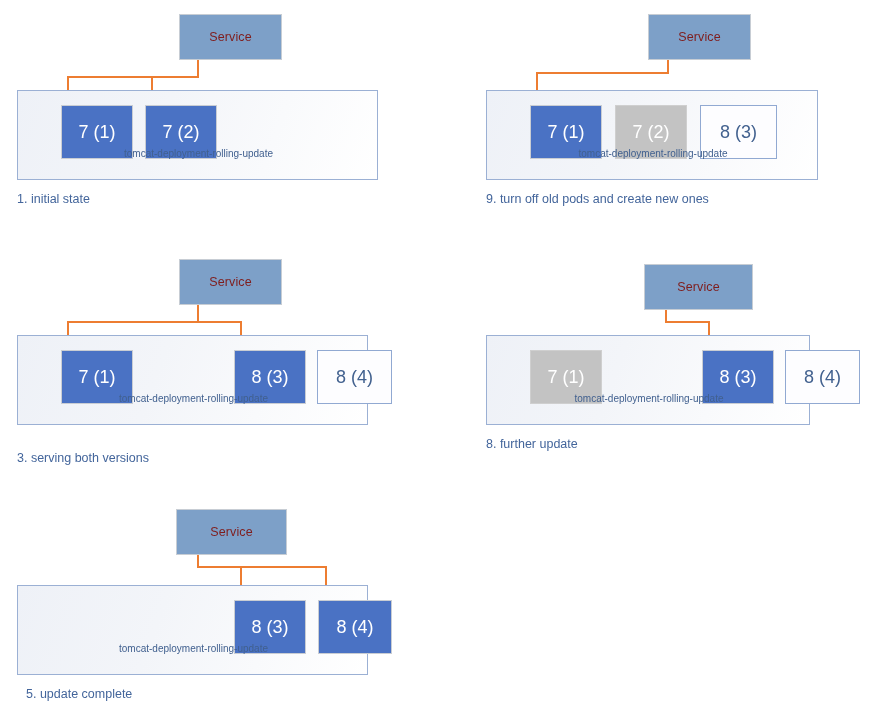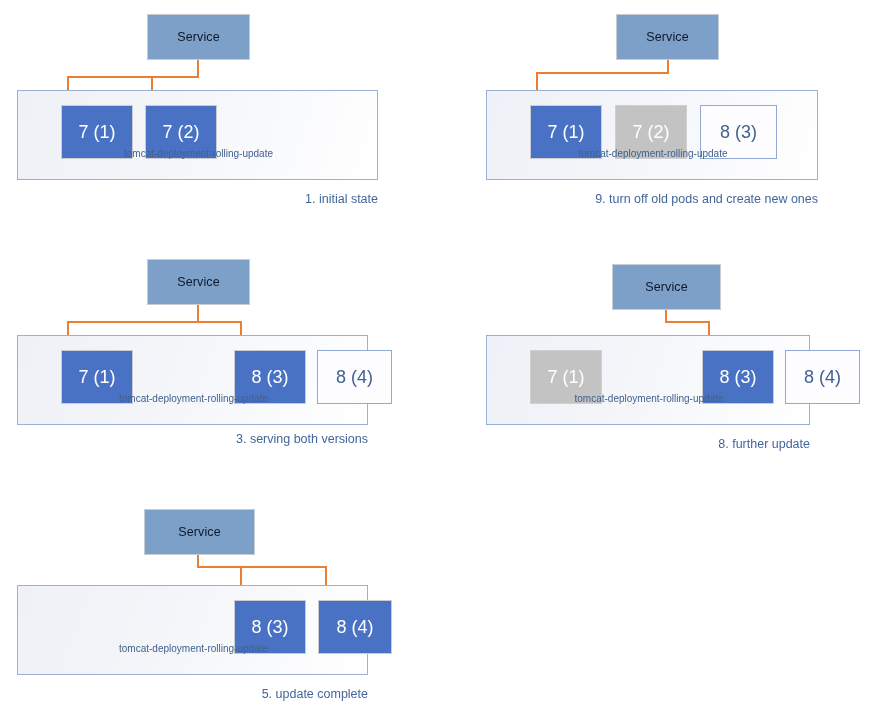--- a/index.html
+++ b/index.html
@@ -8,25 +8,26 @@
     font-family:"Liberation Sans","DejaVu Sans",sans-serif;
     -webkit-font-smoothing:antialiased;
   }
   .panel{position:absolute;}
 
   
   .service{
     position:absolute;
     background:#7da0c8;
     border:1px solid #c7cdd4;
-    color:#0f172a;
+    color:#7f1d1d;
     font-size:12.5px;
     display:flex;align-items:center;justify-content:center;
     box-sizing:border-box;
     letter-spacing:.1px;
+    margin-left:32px;
   }
 
   
   .deployment{
     position:absolute;
     box-sizing:border-box;
     border:1px solid #9bb0d4;
     background:linear-gradient(110deg,#eef1f7 0%,#f3f5f9 40%,#ffffff 100%);
   }
   .deployment-label{
@@ -61,21 +62,21 @@
     border:1px solid #91a9d2;
     color:#42618f;
   }
 
   
   .caption{
     position:absolute;
     font-size:12.5px;
     color:#43659b;
     white-space:nowrap;
-    text-align:right;
+    text-align:left;
   }
 
   
   .arrows{position:absolute;left:0;top:0;width:870px;height:718px;pointer-events:none;}
 </style>
 </head>
 <body>
 
 <svg class="arrows" viewBox="0 0 870 718">
   <defs>
@@ -136,21 +137,21 @@
 <div class="panel">
   <div class="service" style="left:147px;top:259px;width:103px;height:46px;">Service</div>
 
   <div class="deployment" style="left:17px;top:335px;width:351px;height:90px;">
     <div class="pod blue" style="left:15px;top:14px;width:72px;height:54px;">7 (1)</div>
     <div class="pod blue" style="left:188px;top:14px;width:72px;height:54px;">8 (3)</div>
     <div class="pod empty" style="left:271px;top:14px;width:75px;height:54px;">8 (4)</div>
     <div class="deployment-label" style="left:0;width:351px;text-align:center;">tomcat-deployment-rolling-update</div>
   </div>
 
-  <div class="caption" style="left:17px;top:432px;width:351px;">3. serving both versions</div>
+  <div class="caption" style="left:17px;top:451px;width:351px;">3. serving both versions</div>
 </div>
 
 <div class="panel">
   <div class="service" style="left:612px;top:264px;width:109px;height:46px;">Service</div>
 
   <div class="deployment" style="left:486px;top:335px;width:324px;height:90px;">
     <div class="pod gray" style="left:15px;top:14px;width:72px;height:54px;">7 (1)</div>
     <div class="pod blue" style="left:187px;top:14px;width:72px;height:54px;">8 (3)</div>
     <div class="pod empty" style="left:270px;top:14px;width:75px;height:54px;">8 (4)</div>
     <div class="deployment-label" style="left:0;width:324px;text-align:center;">tomcat-deployment-rolling-update</div>
@@ -161,14 +162,14 @@
 
 <div class="panel">
   <div class="service" style="left:144px;top:509px;width:111px;height:46px;">Service</div>
 
   <div class="deployment" style="left:17px;top:585px;width:351px;height:90px;">
     <div class="pod blue" style="left:188px;top:14px;width:72px;height:54px;">8 (3)</div>
     <div class="pod blue" style="left:272px;top:14px;width:74px;height:54px;">8 (4)</div>
     <div class="deployment-label" style="left:0;width:351px;text-align:center;">tomcat-deployment-rolling-update</div>
   </div>
 
-  <div class="caption" style="left:17px;top:687px;width:351px;">5. update complete</div>
+  <div class="caption" style="left:26px;top:687px;width:351px;">5. update complete</div>
 </div>
 
 </body></html>

